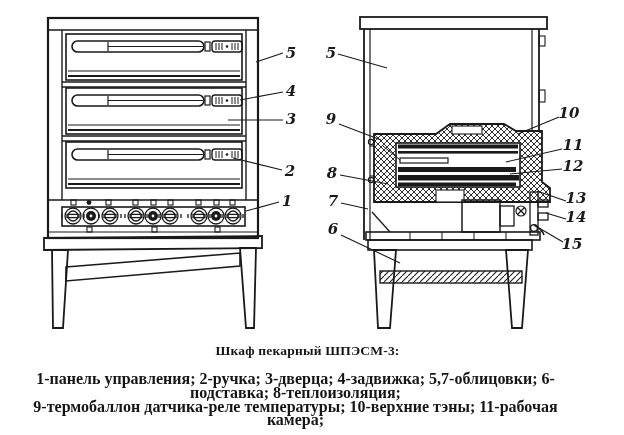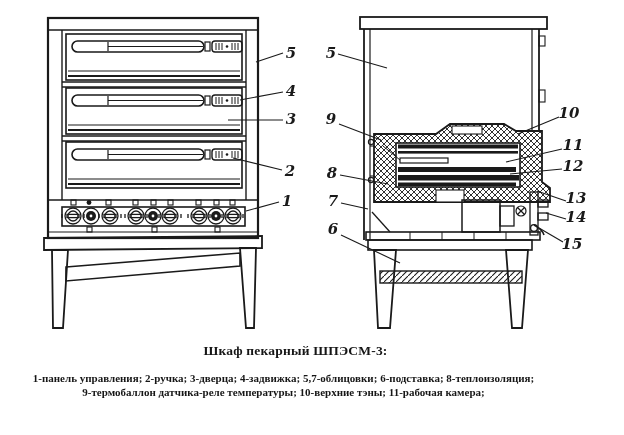--- a/index.html
+++ b/index.html
@@ -1,26 +1,26 @@
 <!DOCTYPE html>
 <html><head>
 <meta charset="utf-8">
 <style>
   html,body{margin:0;padding:0;background:#fff;}
   .page{
     position:relative;width:624px;height:435px;background:#fff;overflow:hidden;
     font-family:"Liberation Serif", serif;color:#111;
   }
   svg{position:absolute;top:0;left:0;display:block;}
-  .caption{position:absolute;top:343px;left:0;width:567px;text-align:center;}
+  .caption{position:absolute;top:343px;left:0;width:567px;text-align:center;padding-left:12px;}
   .cap-title{
     font-size:13.5px;font-weight:bold;letter-spacing:.2px;
     transform:translateX(12px);color:#161616;
   }
-  .cap-lines{margin-top:13px;font-size:11px;font-weight:bold;line-height:13.8px;color:#161616;}
+  .cap-lines{margin-top:13px;font-size:16px;font-weight:bold;line-height:13.8px;color:#161616;}
   .callout-num{
     font-family:"DejaVu Serif", serif;font-style:italic;font-weight:bold;
     font-size:15px;fill:#1a1a1a;
   }
 </style>
 </head>
 <body>
 
 <div class="page">
 

